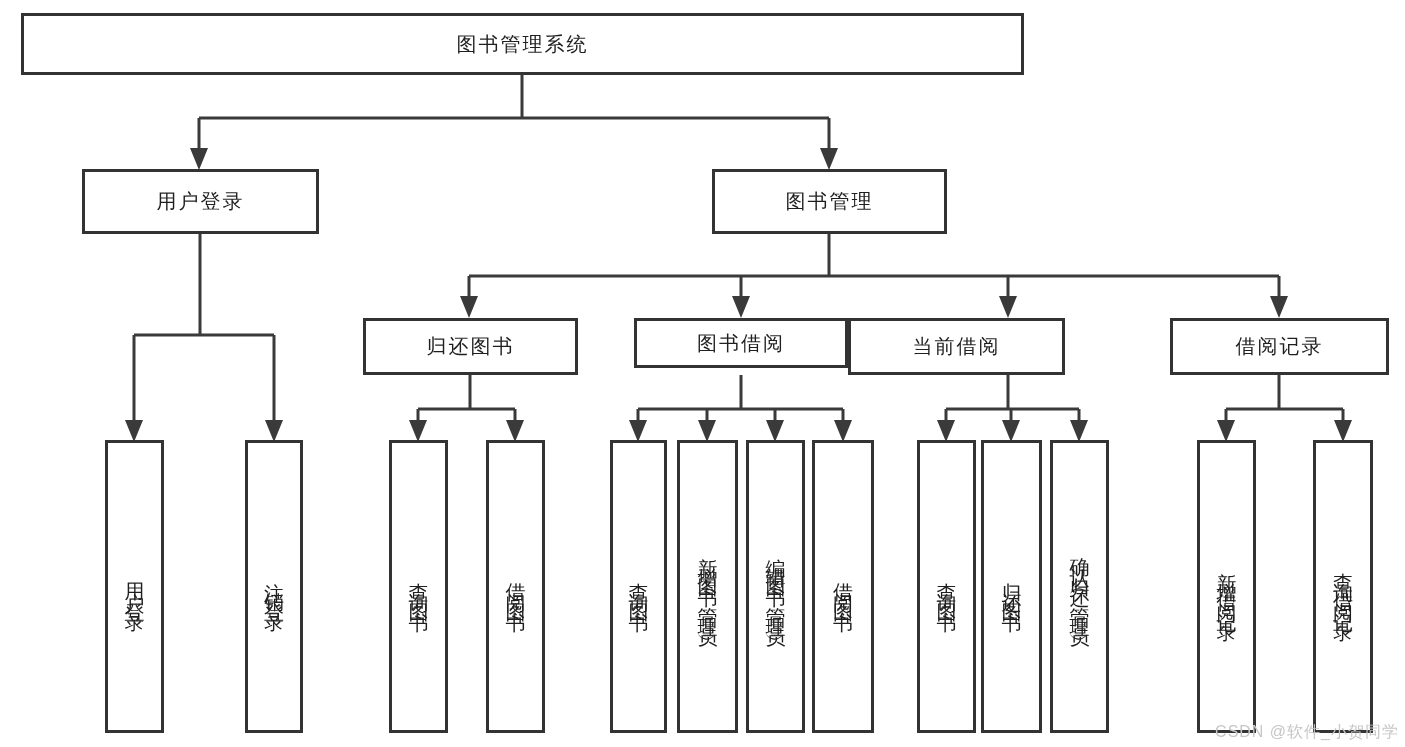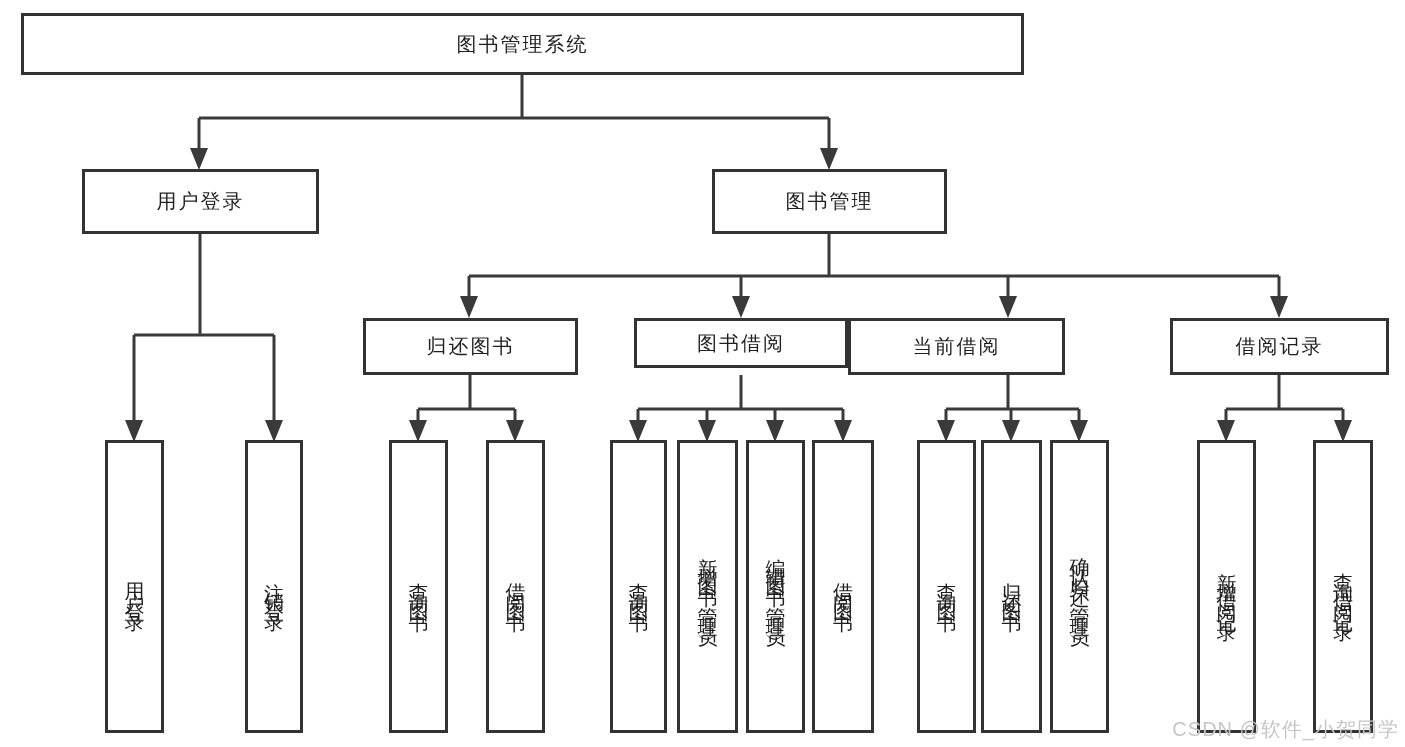--- a/index.html
+++ b/index.html
@@ -30,21 +30,21 @@
     text-orientation:mixed;
     font-size:20px;
     letter-spacing:10px;
     line-height:1.05;
     white-space:nowrap;
   }
   .watermark{
     position:absolute;
     right:6px;
     bottom:4px;
-    font-size:20px;
+    font-size:16px;
     letter-spacing:1px;
     color:#c6c6c6;
     z-index:5;
     white-space:nowrap;
   }
 </style>
 </head>
 <body>
 
 <div class="canvas">

